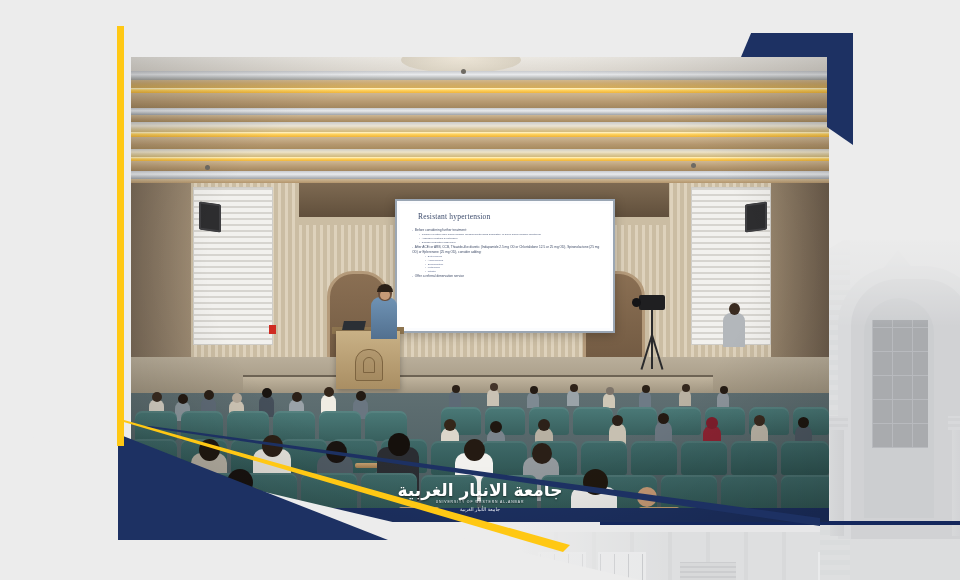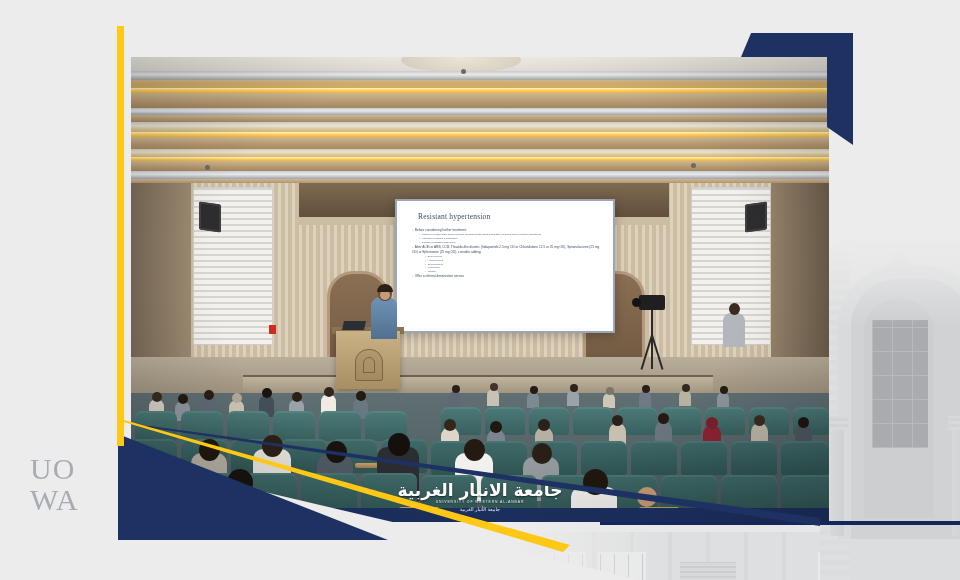--- a/index.html
+++ b/index.html
@@ -608,18 +608,14 @@
   <div class="n-tri"></div>
   <div class="y-vert"></div>
   <div class="y-diag"></div>
 
   <div class="uni-logo">
     <span class="uni-kufic">جامعة الانبار الغربية</span>
     <span class="uni-sub">UNIVERSITY OF WESTERN AL-ANBAR</span>
     <span class="uni-ar">جامعة الأنبار الغربية</span>
   </div>
 
-  <div class="uowa">
-    <span class="l1">UO</span>
-    <span class="l2">WA</span>
-  </div>
 
 </div>
 
 </body></html>

